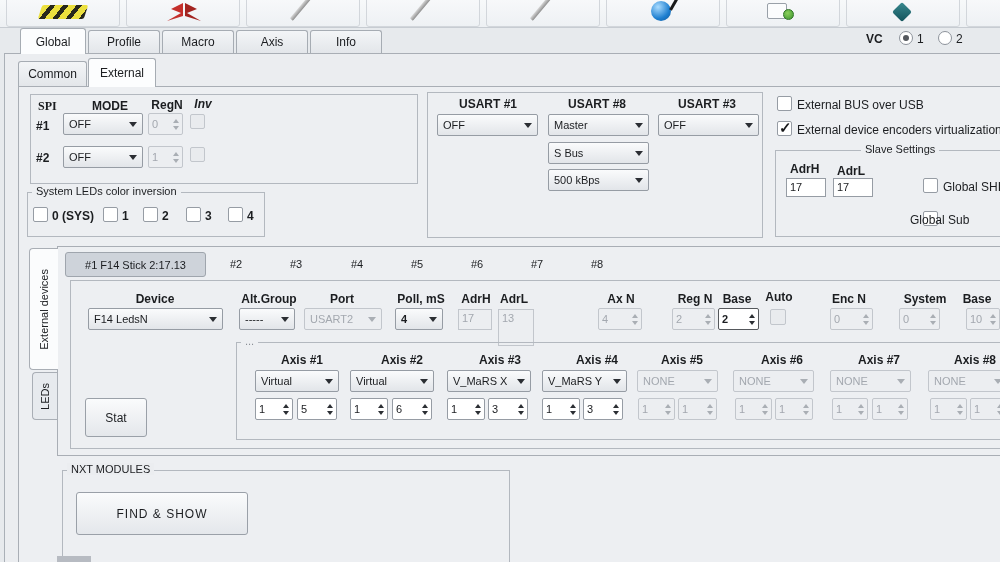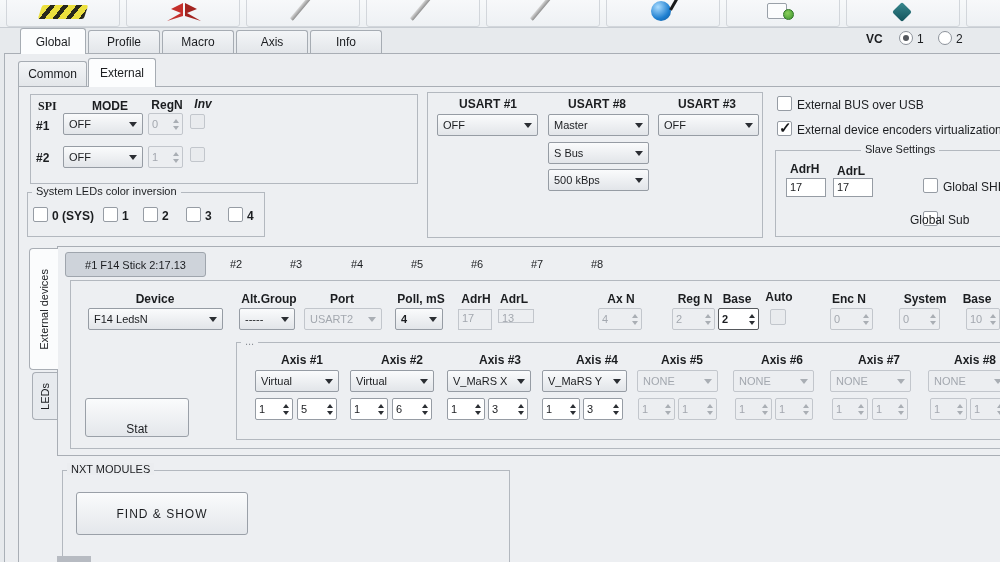--- a/index.html
+++ b/index.html
@@ -261,21 +261,21 @@
   </div>
   <div class="dd dis" style="left:304px;top:308px;width:78px;">
     <span>USART2</span>
       <i class="da"></i>
   </div>
   <div class="dd" style="left:395px;top:308px;width:48px;">
     <span style="font-weight:bold;">4</span>
       <i class="da"></i>
   </div>
   <div class="inp dis" style="left:458px;top:309px;width:34px;height:21px;"><span>17</span></div>
-  <div class="inp dis" style="left:498px;top:309px;width:36px;height:14px;"><span>13</span></div>
+  <div class="inp dis" style="left:498px;top:309px;width:36px;height:37px;"><span>13</span></div>
   <div class="spin dis" style="left:598px;top:308px;width:44px;">
     <span>4</span>
     <span class="arr">
         <i class="up"></i>
         <i class="dn"></i>
       </span>
   </div>
   <div class="spin dis" style="left:672px;top:308px;width:43px;">
     <span>2</span>
     <span class="arr">
@@ -464,21 +464,21 @@
       </span>
     </div>
   <div class="spin dis" style="left:970px;top:398px;width:37px;">
     <span>1</span>
       <span class="arr">
         <i class="up"></i>
         <i class="dn"></i>
       </span>
     </div>
 
-  <div class="btn" style="left:85px;top:398px;width:104px;height:39px;align-items:flex-end;">
+  <div class="btn" style="left:85px;top:398px;width:62px;height:39px;">
     <span>Stat</span>
   </div>
 
   <div class="gbox" style="left:62px;top:470px;width:448px;height:104px;">
     <span class="glabel" style="left:4px;background:#ebedf0;">NXT MODULES</span>
   </div>
   <div class="btn" style="left:76px;top:492px;width:172px;height:43px;letter-spacing:1px;">
     <span>FIND &amp; SHOW</span>
   </div>
 

